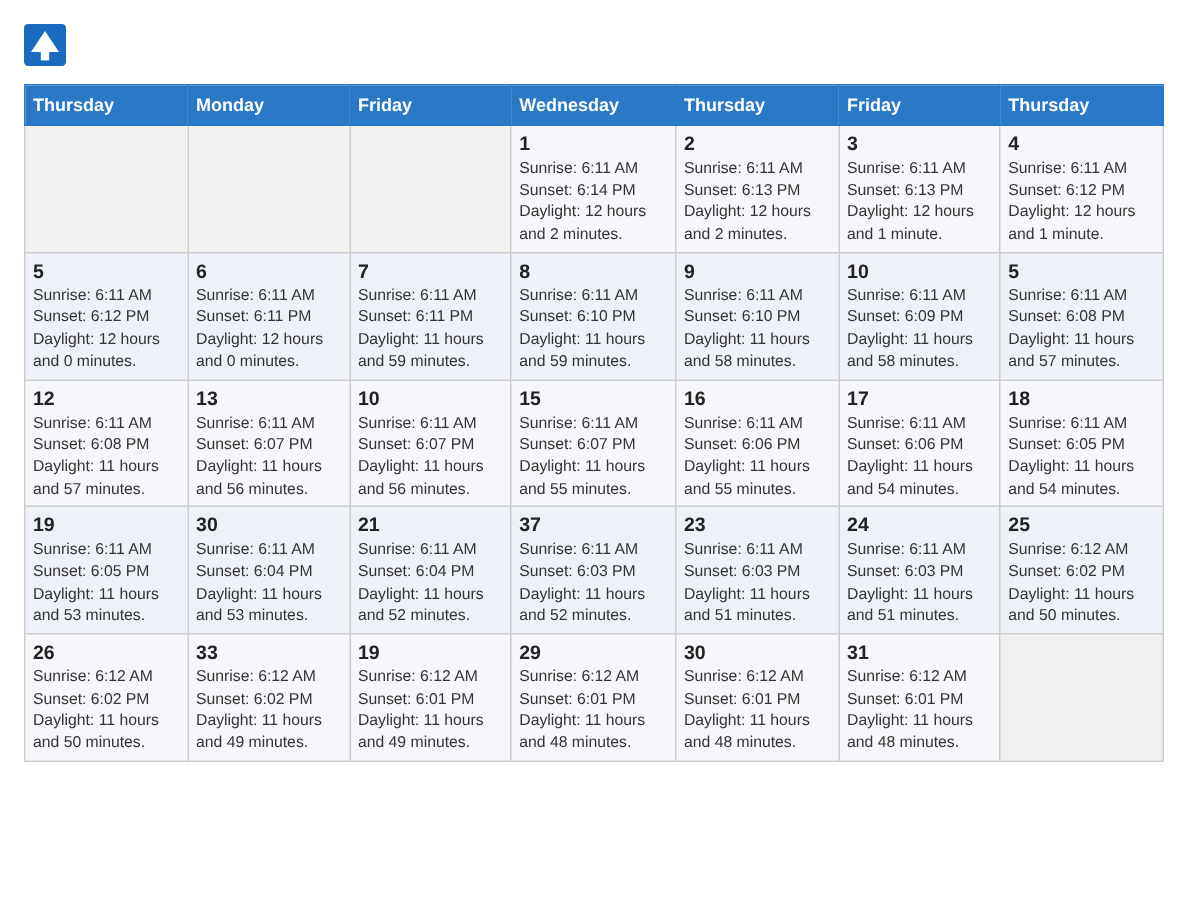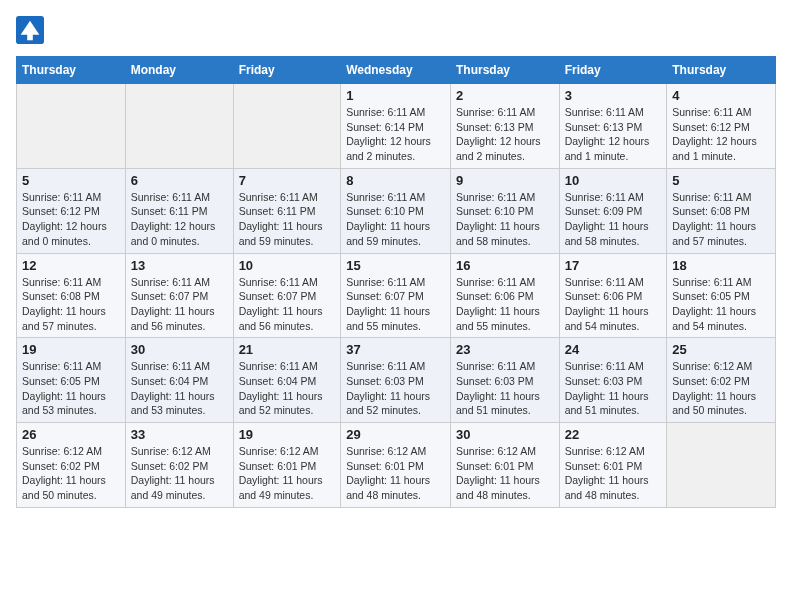--- a/index.html
+++ b/index.html
@@ -300,21 +300,21 @@
 Sunset: 6:01 PM
 Daylight: 11 hours and 48 minutes.</div>
         </td>
         <td>
           <div class="day-num">30</div>
           <div class="day-info" style="white-space: pre-line;">Sunrise: 6:12 AM
 Sunset: 6:01 PM
 Daylight: 11 hours and 48 minutes.</div>
         </td>
         <td>
-          <div class="day-num">22</div>
+          <div class="day-num">31</div>
           <div class="day-info" style="white-space: pre-line;">Sunrise: 6:12 AM
 Sunset: 6:01 PM
 Daylight: 11 hours and 48 minutes.</div>
         </td>
         <td class="empty"></td>
       </tr>
     </tbody>
 </table>
 
 </body></html>

